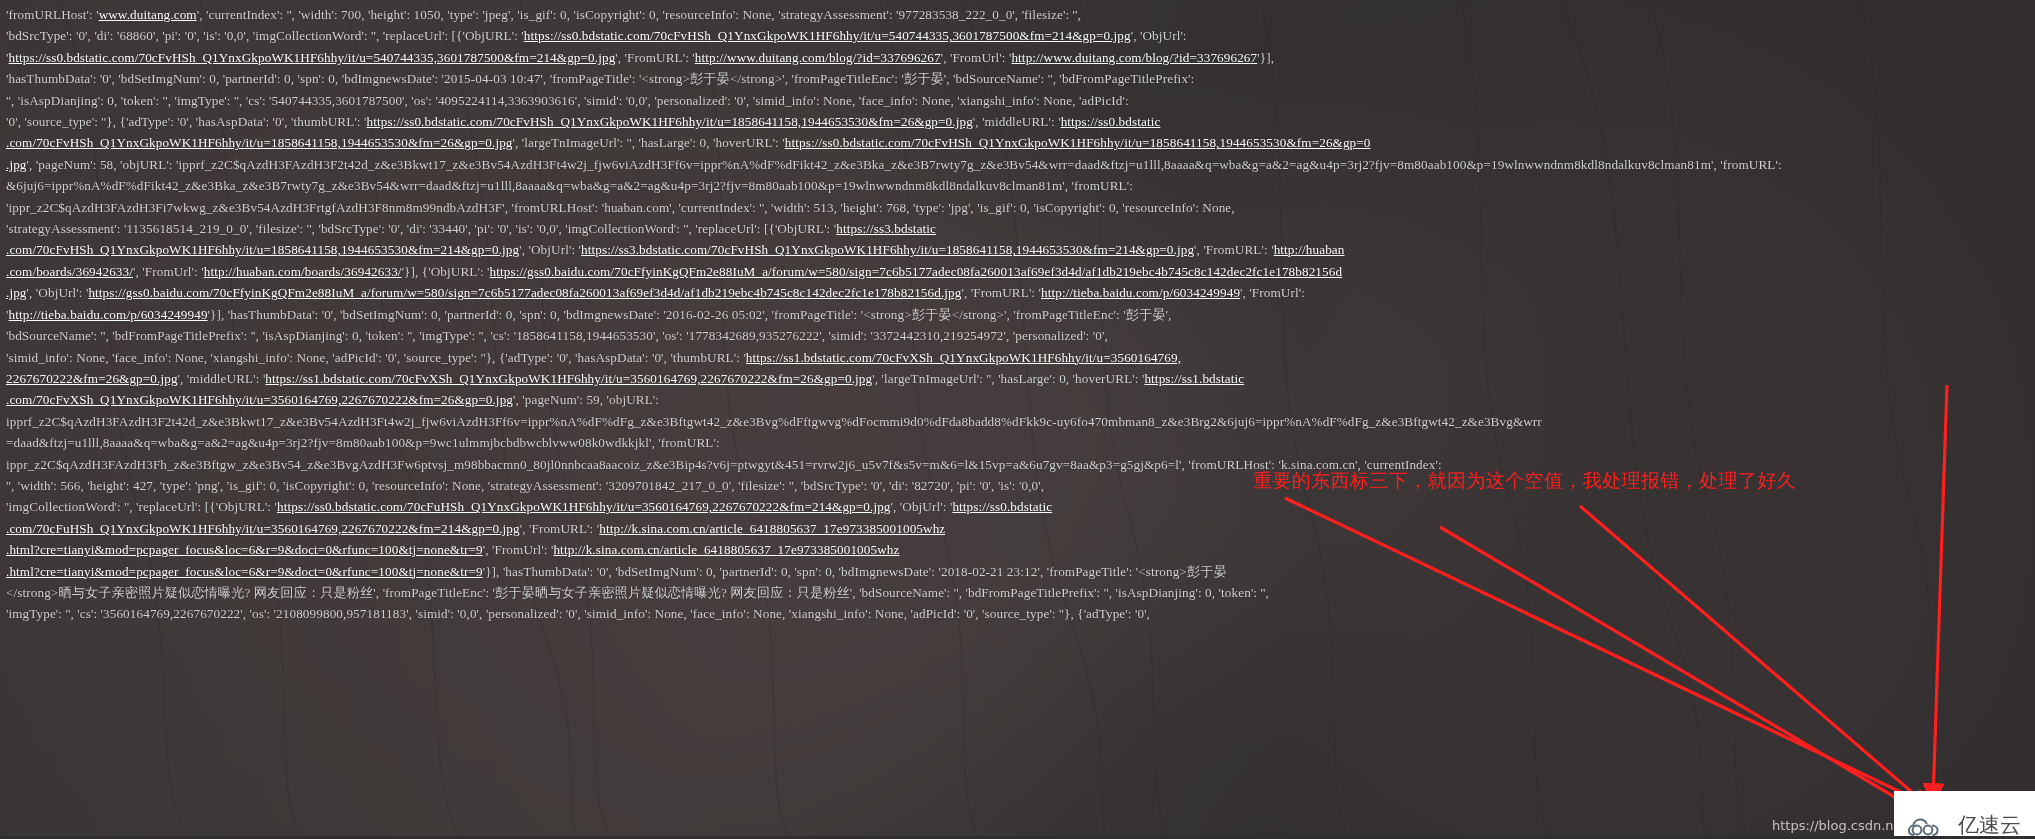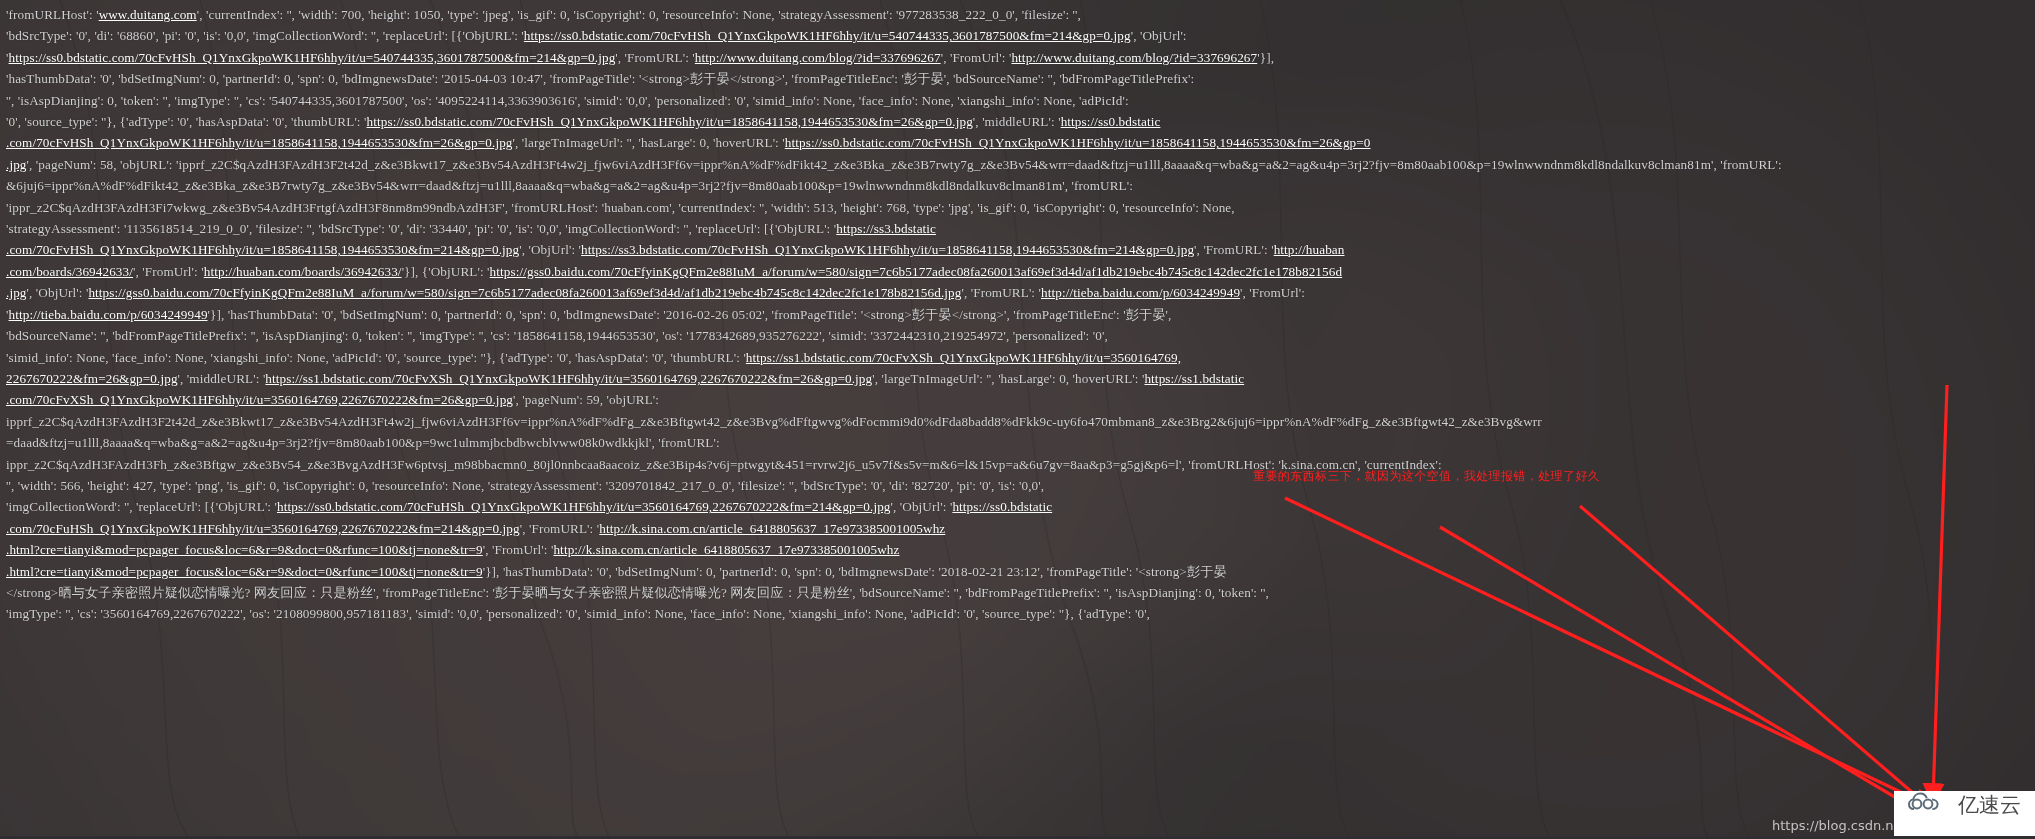--- a/index.html
+++ b/index.html
@@ -54,21 +54,21 @@
   .lk{color:#ffffff;text-decoration:underline;}
 
   
   #annot{
     position:absolute;inset:0;pointer-events:none;
   }
   #annot-note{
     position:absolute;
     left:1253px;top:468px;
     font-family:"DejaVu Sans", sans-serif;
-    font-size:12px;
+    font-size:19px;
     font-weight:400;
     color:#ff1f1f;
     white-space:nowrap;
     letter-spacing:.4px;
   }
 
   
   #csdn-watermark{
     position:absolute;
     left:1772px;top:818px;
@@ -76,21 +76,21 @@
     font-size:13px;
     color:#cfcfd1;
     white-space:nowrap;
     opacity:.92;
   }
   #logo-badge{
     position:absolute;
     right:0px;bottom:0px;
     width:141px;height:48px;
     background:#ffffff;
-    display:flex;align-items:flex-start;justify-content:center;
+    display:flex;align-items:flex-end;justify-content:center;
     gap:16px;
   }
   #logo-badge .logo-mark{display:block;}
   #logo-badge .logo-text{
     font-family:"DejaVu Sans", sans-serif;
     font-size:21px;
     color:#4a4a4a;
     letter-spacing:0px;
     white-space:nowrap;
   }

